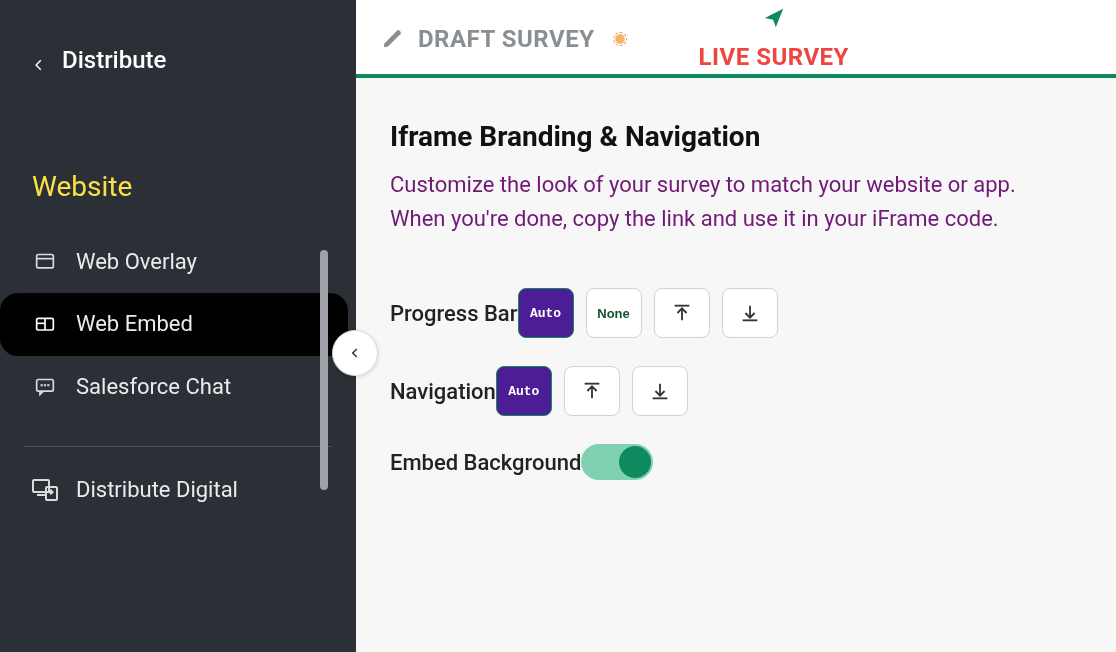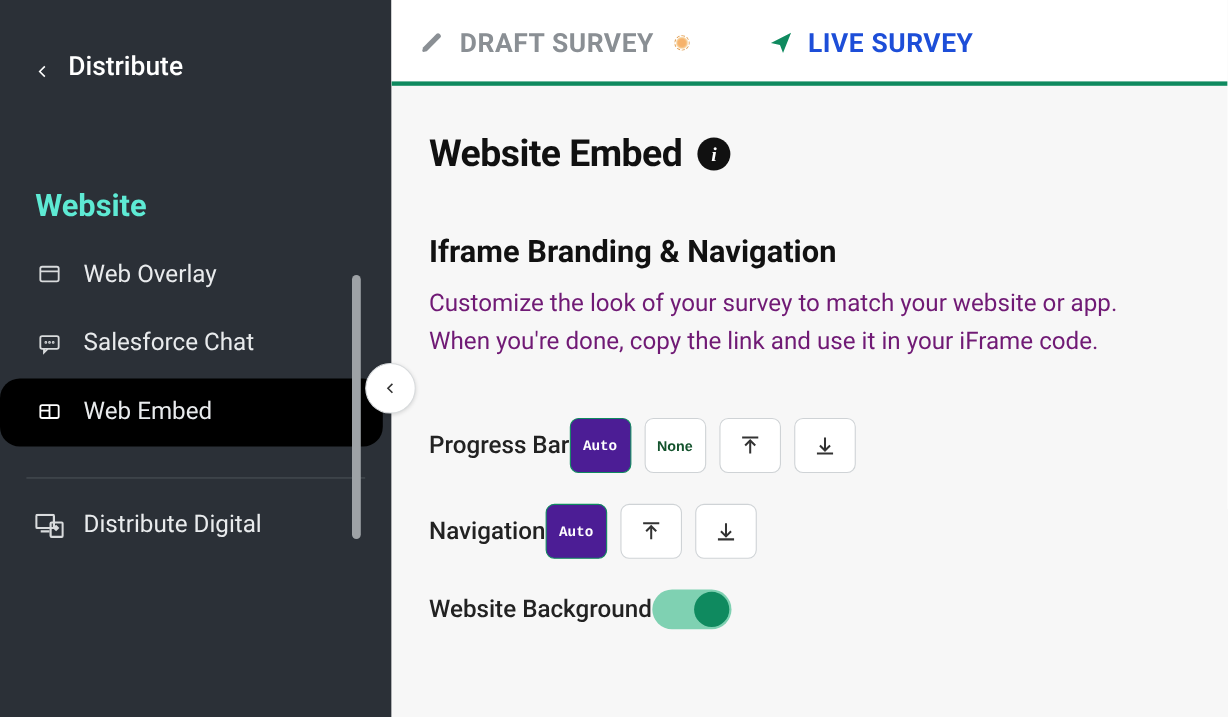--- a/index.html
+++ b/index.html
@@ -5,21 +5,21 @@
   * { box-sizing: border-box; margin: 0; padding: 0; }
   html, body { width: 1116px; height: 652px; font-family: -apple-system, BlinkMacSystemFont, "Segoe UI", Roboto, Helvetica, Arial, sans-serif; overflow: hidden; background:#fff; }
   .app { display: flex; width: 100%; height: 100%; }
 
   
   .sidebar { width: 356px; background: #2b3037; color: #fff; position: relative; display: flex; flex-direction: column; }
   .sidebar-header { display: flex; align-items: center; gap: 16px; padding: 0 32px; height: 120px; }
   .sidebar-header .chev { width: 14px; height: 14px; }
   .sidebar-header .chev svg { stroke: #fff; stroke-width: 2.5; }
   .sidebar-header-title { font-size: 24px; font-weight: 500; }
-  .section-title { padding: 0 32px; margin-top: 50px; margin-bottom: 16px; font-size: 28px; font-weight: 700; color: #5eead4; }
+  .section-title { padding: 0 32px; margin-top: 50px; margin-bottom: 28px; font-size: 28px; font-weight: 400; color: #fde047; }
   .nav { display: flex; flex-direction: column; gap: 0; }
   .nav-item { display: flex; align-items: center; gap: 18px; padding: 18px 32px; font-size: 22px; font-weight: 400; color: #e9ebed; cursor: pointer; border-radius: 18px; margin: 0 8px 0 0; }
   .nav-item.active { background: #000; }
   .nav-item .nav-icon { width: 26px; height: 22px; display: inline-flex; align-items: center; justify-content: center; flex-shrink:0; }
   .nav-item .nav-icon svg { stroke: #d9dbdd; fill: none; stroke-width: 2; }
   .nav-item.active .nav-icon svg { stroke: #fff; }
   .nav-item span.label { line-height: 1.2; }
   .divider { height: 1px; width: calc(100% - 48px); margin: 28px 24px 12px 24px; background: #4a5057; }
 
   
@@ -28,21 +28,21 @@
 
   
   .collapse-handle { position: absolute; left: -24px; top: 330px; width: 46px; height: 46px; border-radius: 50%; background: #fff; border: 1px solid #d8dbdd; display:flex; align-items:center; justify-content:center; box-shadow: 0 1px 4px rgba(0,0,0,.15); cursor:pointer; }
   .collapse-handle svg { stroke:#333; stroke-width:2.5; }
 
   
   .main { position: relative; flex: 1; display:flex; flex-direction: column; background:#f7f7f7; }
   .tabs { display:flex; align-items:center; gap: 72px; padding: 0 26px; height: 78px; background:#fff; position:relative; }
   .tab { display:flex; align-items:center; gap: 14px; font-size: 24px; font-weight: 700; letter-spacing: .5px; cursor:pointer; }
   .tab.draft { color:#8a8f94; }
-  .tab.live { color:#1d4ed8; }
+  .tab.live { color:#ef4444;flex-direction:column; }
   .tab .tab-icon { width: 22px; height: 22px; display:inline-flex; }
   .tab.draft .tab-icon svg { fill:#8a8f94; }
   .tab.live .tab-icon svg { fill:#0f8a5f; }
   .tab .tab-badge { width:14px; height:14px; border-radius:50%; background: radial-gradient(circle, #f6b26b 40%, #f6d6a3 60%, transparent 65%); border:1px dashed #e3a35a; margin-left:4px; }
   .tab-indicator { position:absolute; left:0; right:0; bottom:0; height:4px; background:#0f8a5f; }
 
   .content { padding: 42px 54px 0 34px; overflow:hidden; }
   .page-title-row { display:flex; align-items:center; gap: 14px; margin-bottom: 52px; }
   .page-title { font-size: 34px; font-weight: 700; letter-spacing:-.5px; color:#111; }
   .info-badge { width:30px; height:30px; border-radius:50%; background:#111; color:#fff; display:inline-flex; align-items:center; justify-content:center; font-style:italic; font-family: Georgia, serif; font-weight:700; font-size:18px; cursor:pointer; }
@@ -79,41 +79,41 @@
     <nav class="nav">
       <div class="nav-item">
         <span class="nav-icon">
           <svg viewBox="0 0 24 24" width="24" height="20">
               <rect x="2" y="3" width="20" height="16" rx="2"></rect>
               <line x1="2" y1="8" x2="22" y2="8"></line>
             </svg>
         </span>
         <span class="label">Web Overlay</span>
       </div>
+      <div class="nav-item active">
+        <span class="nav-icon">
+          <svg viewBox="0 0 24 24" width="24" height="20">
+              <rect x="2" y="4" width="20" height="14" rx="2"></rect>
+              <line x1="2" y1="10" x2="12" y2="10"></line>
+              <line x1="12" y1="4" x2="12" y2="18"></line>
+            </svg>
+        </span>
+        <span class="label">Web Embed</span>
+      </div>
       <div class="nav-item">
         <span class="nav-icon">
           <svg viewBox="0 0 24 24" width="24" height="20">
               <rect x="2" y="3" width="20" height="14" rx="2"></rect>
               <circle cx="8" cy="10" r="0.5" fill="#d9dbdd"></circle>
               <circle cx="12" cy="10" r="0.5" fill="#d9dbdd"></circle>
               <circle cx="16" cy="10" r="0.5" fill="#d9dbdd"></circle>
               <polyline points="6 17 6 21 10 17"></polyline>
             </svg>
         </span>
         <span class="label">Salesforce Chat</span>
-      </div>
-      <div class="nav-item active">
-        <span class="nav-icon">
-          <svg viewBox="0 0 24 24" width="24" height="20">
-              <rect x="2" y="4" width="20" height="14" rx="2"></rect>
-              <line x1="2" y1="10" x2="12" y2="10"></line>
-              <line x1="12" y1="4" x2="12" y2="18"></line>
-            </svg>
-        </span>
-        <span class="label">Web Embed</span>
       </div>
     </nav>
 
     <div class="divider"></div>
 
     <div class="nav-item" style="margin-top:0">
       <span class="nav-icon">
         <svg viewBox="0 0 26 22" width="26" height="22">
             <rect x="1" y="1" width="16" height="12" rx="1"></rect>
             <line x1="5" y1="16" x2="13" y2="16"></line>
@@ -151,24 +151,20 @@
           <svg viewBox="0 0 24 24" width="22" height="22">
               <path d="M2 12L22 2 14 22l-3-8-9-2z"></path>
             </svg>
         </span>
         <span>LIVE SURVEY</span>
       </div>
       <div class="tab-indicator"></div>
     </div>
 
     <div class="content">
-      <div class="page-title-row">
-        <h1 class="page-title">Website Embed</h1>
-        <span class="info-badge">i</span>
-      </div>
 
       <h2 class="section-heading">Iframe Branding &amp; Navigation</h2>
       <p class="section-desc">Customize the look of your survey to match your website or app. When you're done, copy the link and use it in your iFrame code.</p>
 
       <div class="setting-row">
         <div class="setting-label">Progress Bar</div>
         <div class="opt-group">
           <button class="opt-btn selected">Auto</button>
           <button class="opt-btn">None</button>
           <button class="opt-btn">
@@ -203,20 +199,20 @@
             <svg viewBox="0 0 24 24" width="22" height="22" fill="none">
                 <line x1="4" y1="20" x2="20" y2="20"></line>
                 <line x1="12" y1="4" x2="12" y2="16"></line>
                 <polyline points="7 12 12 17 17 12"></polyline>
               </svg>
           </button>
         </div>
       </div>
 
       <div class="setting-row">
-        <div class="setting-label">Website Background</div>
+        <div class="setting-label">Embed Background</div>
         <div class="toggle">
           <div class="knob"></div>
         </div>
       </div>
     </div>
   </main>
 </div>
 
 </body></html>

